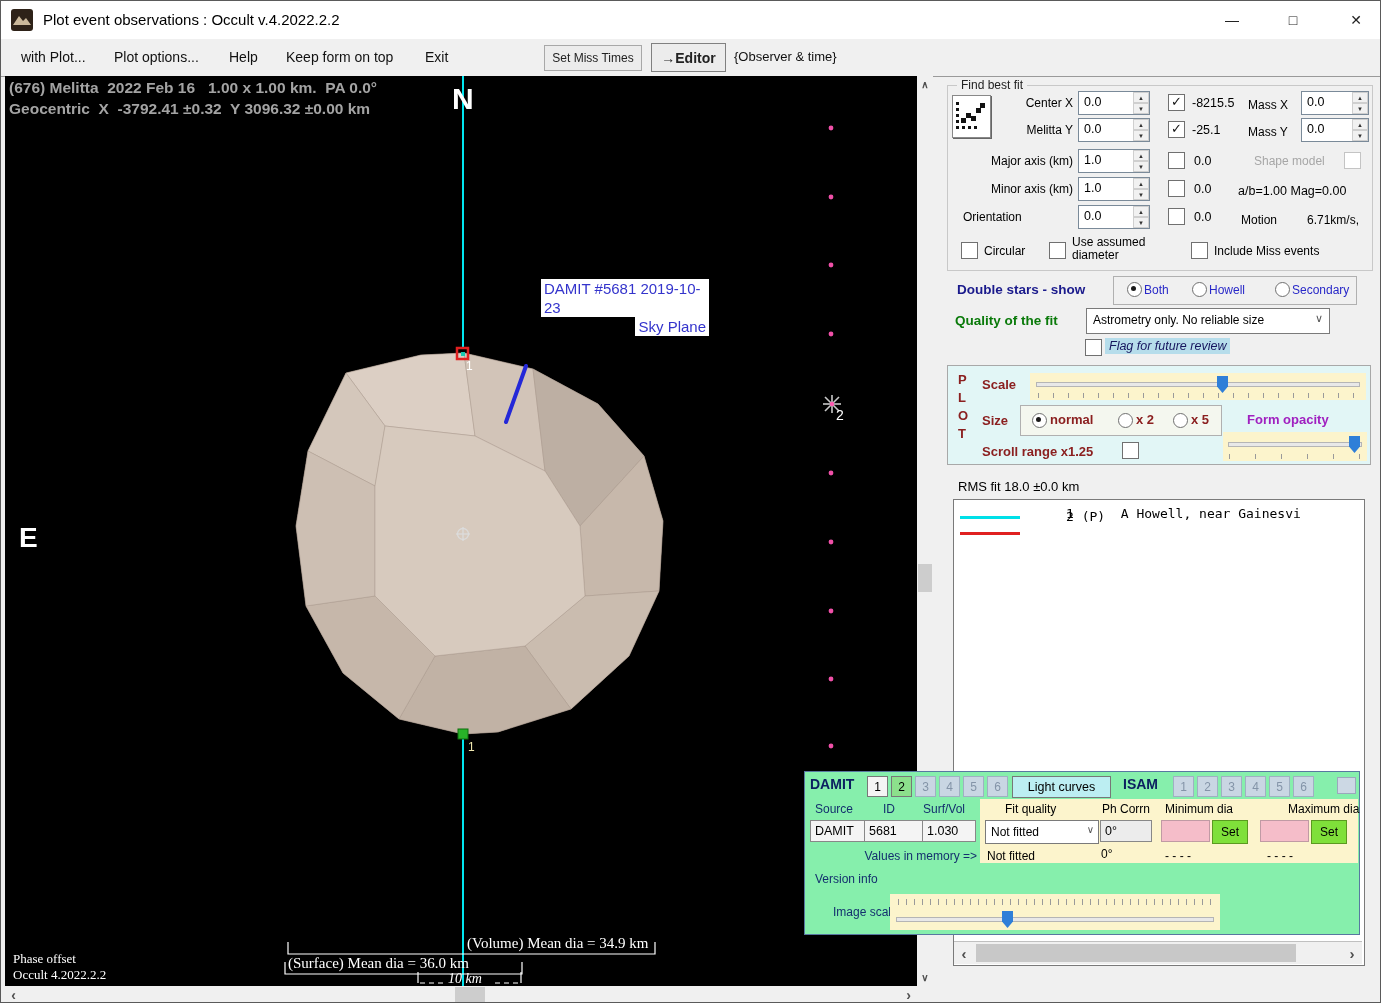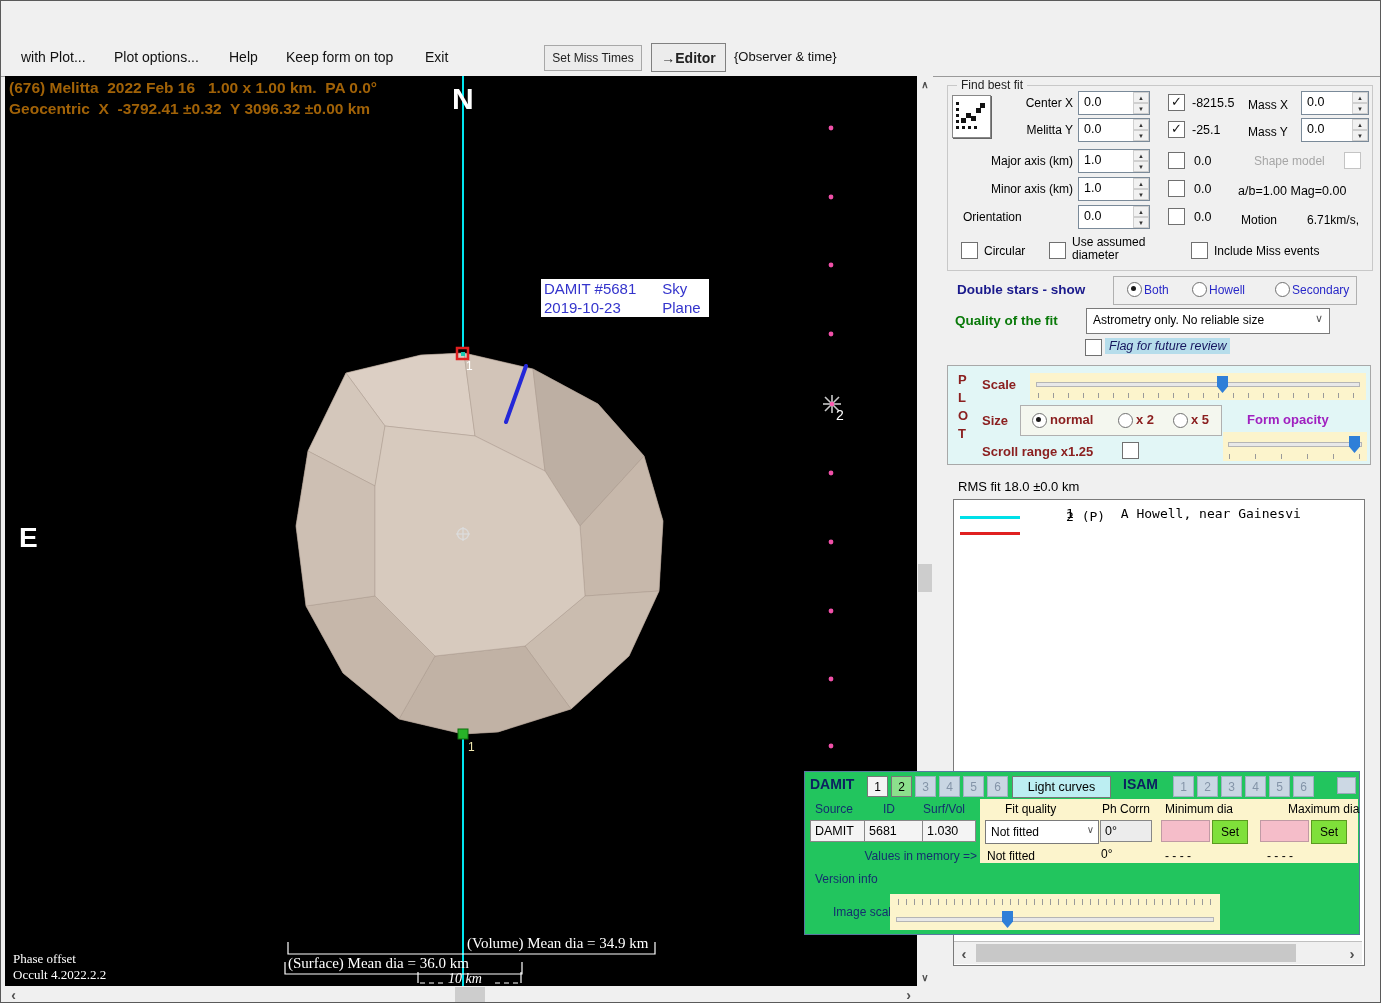--- a/index.html
+++ b/index.html
@@ -13,21 +13,21 @@
   .titlebar{left:0;top:0;width:100%;height:38px;background:#ffffff;border-bottom:1px solid #cccccc;}
   .tbtitle{left:42px;top:10px;font-size:15px;color:#000;white-space:nowrap;}
   .winbtn{top:0;height:37px;display:flex;align-items:center;justify-content:center;font-size:14px;color:#222;}
   
   .menubar{left:0;top:38px;width:100%;height:37px;background:#f0f0f0;border-bottom:1px solid #9a9a9a;}
   .mitem{top:10px;font-size:14px;color:#111;white-space:nowrap;}
   .pushbtn{border:1px solid #a8a8a8;background:#ececec;display:flex;align-items:center;justify-content:center;font-size:12px;color:#222;}
   
   .plot{left:4px;top:75px;width:912px;height:910px;background:#000;}
   .ptxt{position:absolute;color:#fff;white-space:pre;}
-  .hdr{font-weight:bold;font-size:15.5px;color:#a16207;}
+  .hdr{font-weight:bold;font-size:15.5px;color:#a3a3a3;}
   .serif{font-family:"Liberation Serif",serif;}
   .dmbox{background:#fff;color:#3434cc;font-size:15px;padding:0 3px;line-height:19px;}
   
   .scroll{background:#f0f0f0;}
   .sbtn{display:flex;align-items:center;justify-content:center;color:#505050;font-weight:bold;}
   .sthumb2{background:#cdcdcd;}
   
   .gbox{border:1px solid #c8c8c8;}
   .gbox-lbl{background:#f0f0f0;padding:0 4px;font-size:12px;color:#222;white-space:nowrap;}
   
@@ -42,38 +42,48 @@
   .radio{width:13px;height:13px;border-radius:50%;background:#fff;border:1px solid #707070;}
   .radio.sel::after{content:"";position:absolute;left:3px;top:3px;width:5px;height:5px;border-radius:50%;background:#1a1a1a;}
   .selbox{background:#fff;border:1px solid #7a7a7a;font-size:12px;}
   
   .slider{background:#fcf4cc;}
   .groove{position:absolute;height:3px;background:#e8e8e8;border:1px solid #b5b5b5;}
   .sthumb{position:absolute;width:11px;height:17px;background:#2f7fd8;clip-path:polygon(0 0,100% 0,100% 62%,50% 100%,0 62%);}
   .ticks{position:absolute;height:5px;background:repeating-linear-gradient(to right,#9a9a9a 0 1px,transparent 1px 15px);}
   .ticksfine{position:absolute;height:6px;background:repeating-linear-gradient(to right,#9a9a9a 0 1px,transparent 1px 8px);}
   
-  .dpanel{background:#22c55e;border:1px solid #5878a0;}
+  .dpanel{background:#86efac;border:1px solid #5878a0;}
   .numbtn{position:absolute;width:19px;height:19px;border:1px solid #777;background:#f4f4f4;font-size:12px;
       display:flex;align-items:center;justify-content:center;color:#000;}
   .numbtn.on{background:#8ce08c;}
   .numbtn.dis{background:#c9d6e3;color:#8494a8;border-color:#9fb0c2;}
   .valbox{position:absolute;background:#f4f4f4;border:1px solid #888;font-size:12.5px;height:20px;line-height:20px;padding-left:4px;}
   .pinkbox{position:absolute;background:#f5bdc9;border:1px solid #c09aa4;height:20px;}
   .setbtn{position:absolute;background:#7fe03a;border:1px solid #5a9a20;font-size:12px;height:22px;
       display:flex;align-items:center;justify-content:center;color:#000;}
   .yellowpane{position:absolute;background:#fcf4cc;}
   .mono{font-family:"DejaVu Sans Mono",monospace;}
   .flaglbl{background:#b6ddeb;font-style:italic;font-size:12.5px;color:#16165e;padding:1px 4px;white-space:nowrap;}
 </style>
 </head>
 <body>
 
 <div class="win">
 
+  <div class="abs titlebar">
+    <svg class="abs" style="left:10px;top:8px" width="22" height="22">
+      <rect x="0" y="0" width="22" height="22" rx="3" fill="#2e2218"></rect>
+      <path d="M2 16 L8 7 L12 12 L15 9 L20 16 Z" fill="#cbb89a"></path>
+    </svg>
+    <div class="abs tbtitle">Plot event observations : Occult v.4.2022.2.2</div>
+    <div class="abs winbtn" style="left:1208px;width:46px">—</div>
+    <div class="abs winbtn" style="left:1269px;width:46px">□</div>
+    <div class="abs winbtn" style="left:1330px;width:50px">✕</div>
+  </div>
 
   <div class="abs menubar">
     <div class="abs mitem" style="left:20px">with Plot...</div>
     <div class="abs mitem" style="left:113px">Plot options...</div>
     <div class="abs mitem" style="left:228px">Help</div>
     <div class="abs mitem" style="left:285px">Keep form on top</div>
     <div class="abs mitem" style="left:424px">Exit</div>
     <div class="abs pushbtn" style="left:543px;top:6px;width:96px;height:24px">Set Miss Times</div>
     <div class="abs pushbtn" style="left:650px;top:4px;width:73px;height:27px;font-size:14px;font-weight:bold;border-color:#808080">→Editor</div>
     <div class="abs mitem" style="left:733px;font-size:13px">{Observer &amp; time}</div>
@@ -148,21 +158,21 @@
     </svg>
 
     <div class="ptxt hdr" style="left:4px;top:3px">(676) Melitta  2022 Feb 16   1.00 x 1.00 km.  PA 0.0°</div>
     <div class="ptxt hdr" style="left:4px;top:24px">Geocentric  X  -3792.41 ±0.32  Y 3096.32 ±0.00 km</div>
     <div class="ptxt" style="left:447px;top:6px;font-size:30px;font-weight:bold">N</div>
     <div class="ptxt" style="left:14px;top:446px;font-size:28px;font-weight:bold">E</div>
     <div class="ptxt" style="left:461px;top:283px;font-size:12px">1</div>
     <div class="ptxt" style="left:463px;top:664px;font-size:12px;color:#f0e8b0">1</div>
     <div class="ptxt" style="left:831px;top:331px;font-size:14px">2</div>
 
-    <div class="abs" style="left:536px;top:203px;width:168px;display:flex;flex-direction:row;align-items:flex-end">
+    <div class="abs" style="left:536px;top:203px;width:168px;display:flex;flex-direction:column;align-items:flex-end">
       <span class="dmbox">DAMIT #5681 2019-10-23</span>
       <span class="dmbox">Sky Plane</span>
     </div>
 
     <div class="ptxt serif" style="left:462px;top:859px;font-size:15px">(Volume) Mean dia = 34.9 km</div>
     <div class="ptxt serif" style="left:283px;top:879px;font-size:15px">(Surface) Mean dia = 36.0 km</div>
     <div class="ptxt serif" style="left:443px;top:895px;font-size:14px;font-style:italic">10 km</div>
     <div class="ptxt serif" style="left:8px;top:875px;font-size:13px">Phase offset</div>
     <div class="ptxt serif" style="left:8px;top:891px;font-size:13px">Occult 4.2022.2.2</div>
   </div>

